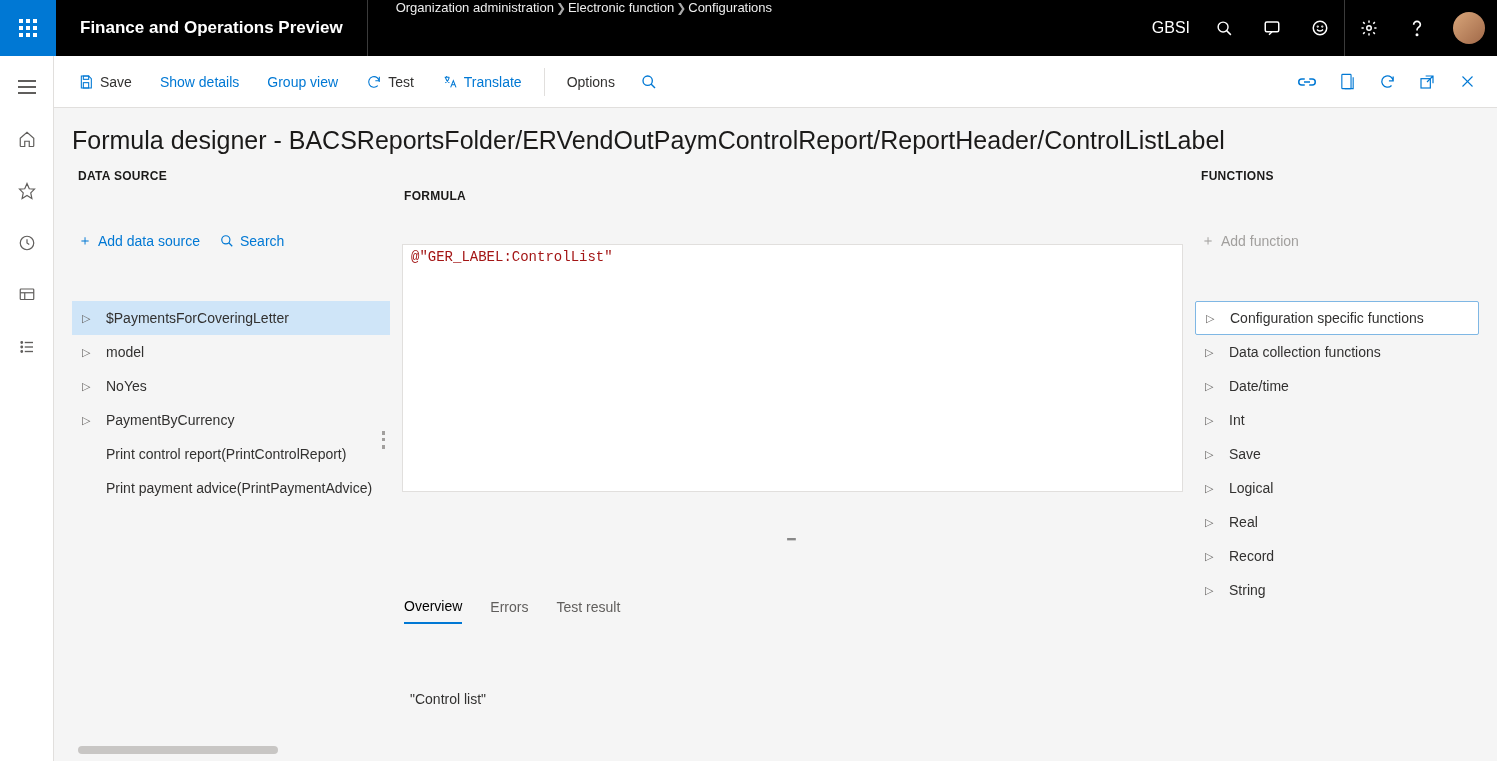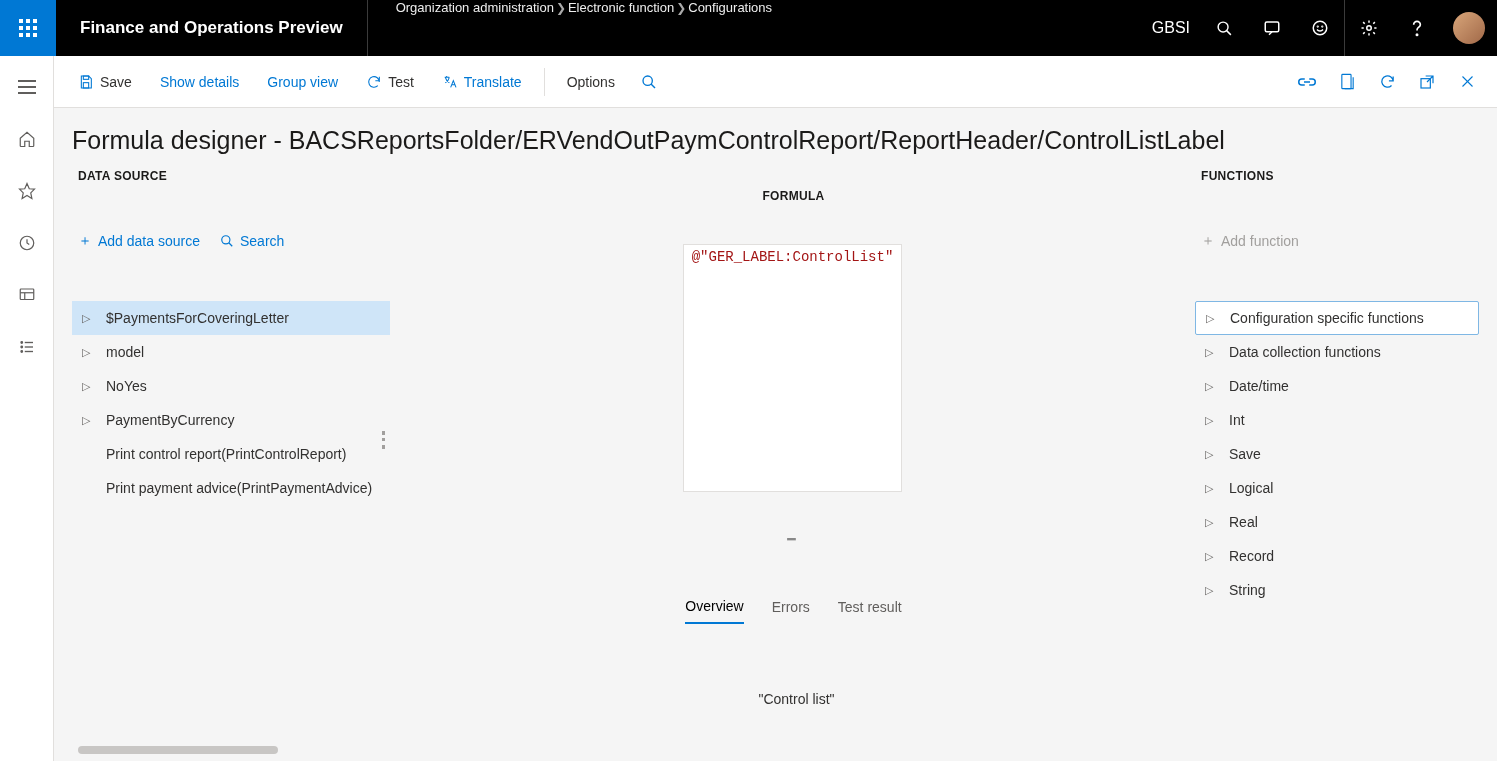--- a/index.html
+++ b/index.html
@@ -31,21 +31,21 @@
   .ab-right { margin-left:auto; display:flex; align-items:center; gap:4px;}
   .ab-icon-btn { width:36px; height:36px; display:flex; align-items:center; justify-content:center; color:#0078d4; background:transparent; border:none; cursor:pointer; font-size:16px;}
 
   .workspace { flex:1; display:flex; flex-direction:column; overflow:hidden;}
   .content { flex:1; background:#f5f5f5; padding:18px 0 0 18px; overflow:hidden; display:flex; flex-direction:column;}
   .page-title { font-size: 25px; font-weight: 400; color:#1b1a19; margin-bottom:6px; padding-right:18px;}
   .layout { flex:1; display:flex; gap:0; overflow:hidden;}
 
   .col { display:flex; flex-direction:column;gap:37px; }
   .col-left { width: 318px; }
-  .col-mid { flex:1; padding:0 12px; display:flex; flex-direction:column;align-items:center;}
+  .col-mid { flex:1; padding:0 12px; display:flex; flex-direction:column;}
   .col-right { width: 302px; padding-right:18px;}
 
   .section-header { font-size:12px; font-weight:600; letter-spacing:0.3px; color:#1b1a19; padding: 8px 0 6px 6px; text-transform:uppercase;}
   .link-row { display:flex; gap:20px; padding:6px 6px 14px 6px;}
   .link-btn { display:flex; align-items:center; gap:6px; color:#0078d4; background:transparent; border:none; font-size:14px; cursor:pointer;}
   .link-btn.disabled { color:#a19f9d; cursor:default;}
 
   .tree { display:flex; flex-direction:column;}
   .tree-row { display:flex; align-items:center; height:34px; padding-left:10px; gap:10px; font-size:14px; color:#323130; cursor:pointer; white-space:nowrap; overflow:hidden;}
   .tree-row.selected { background:#cfe5f8; }

